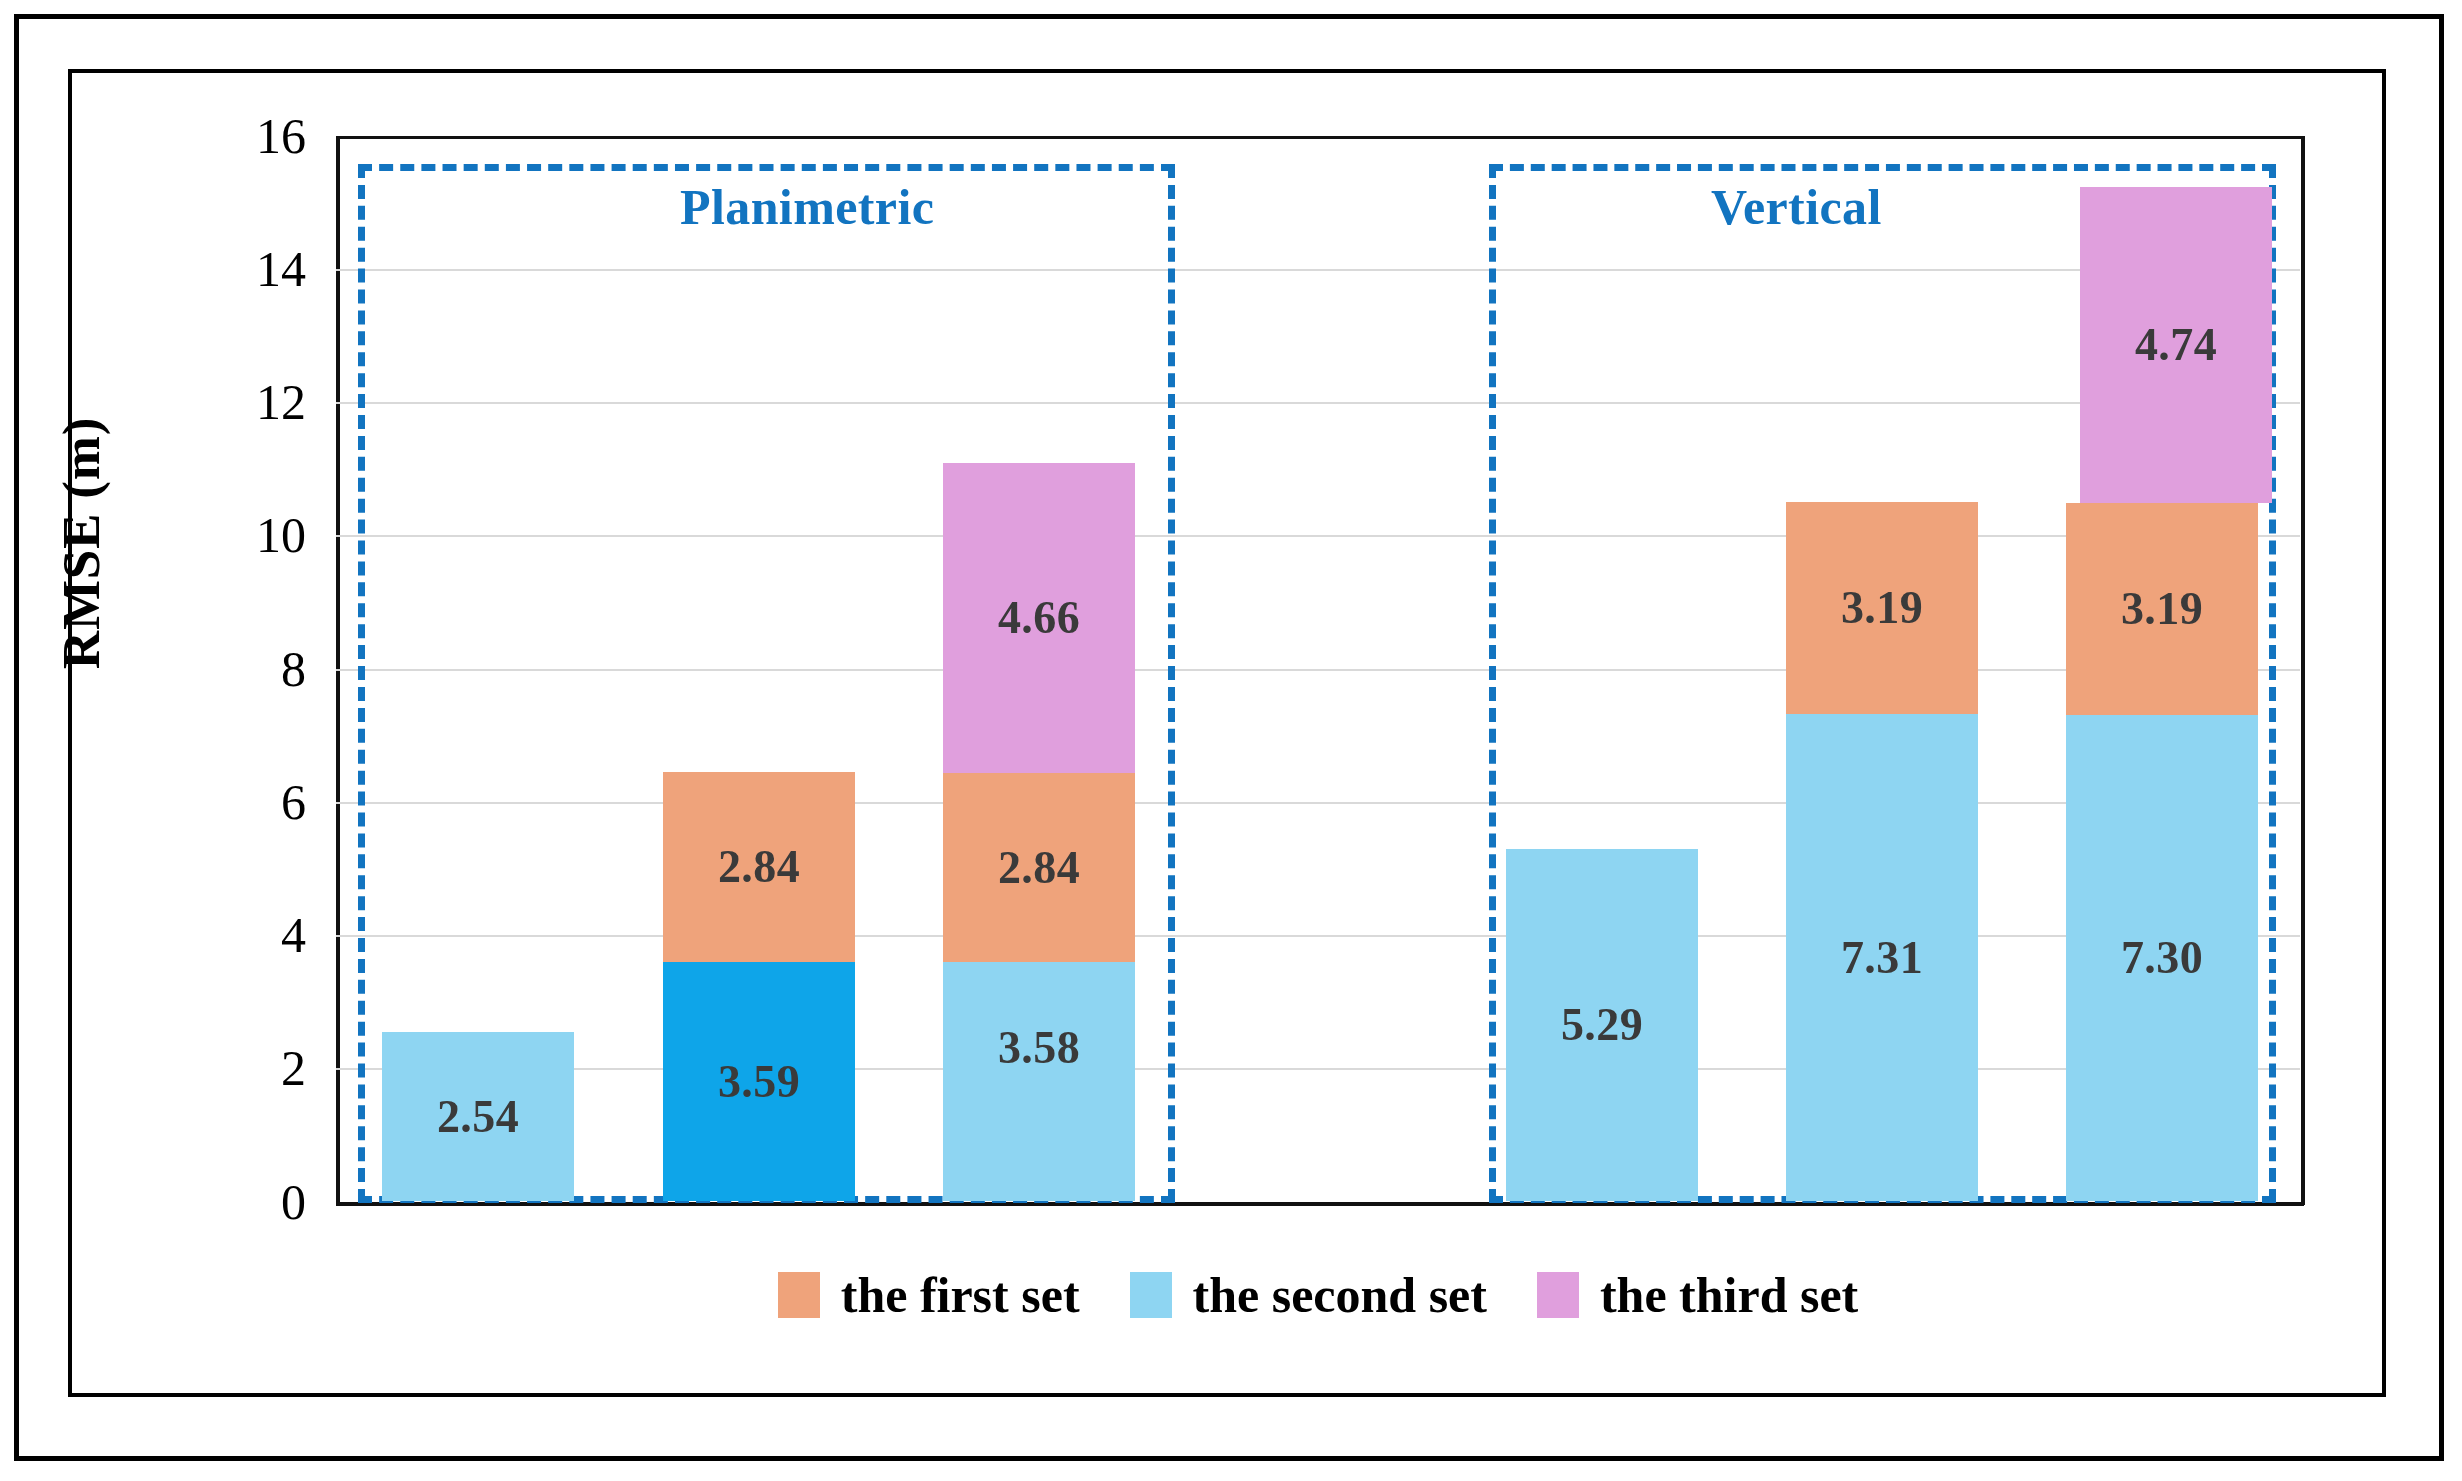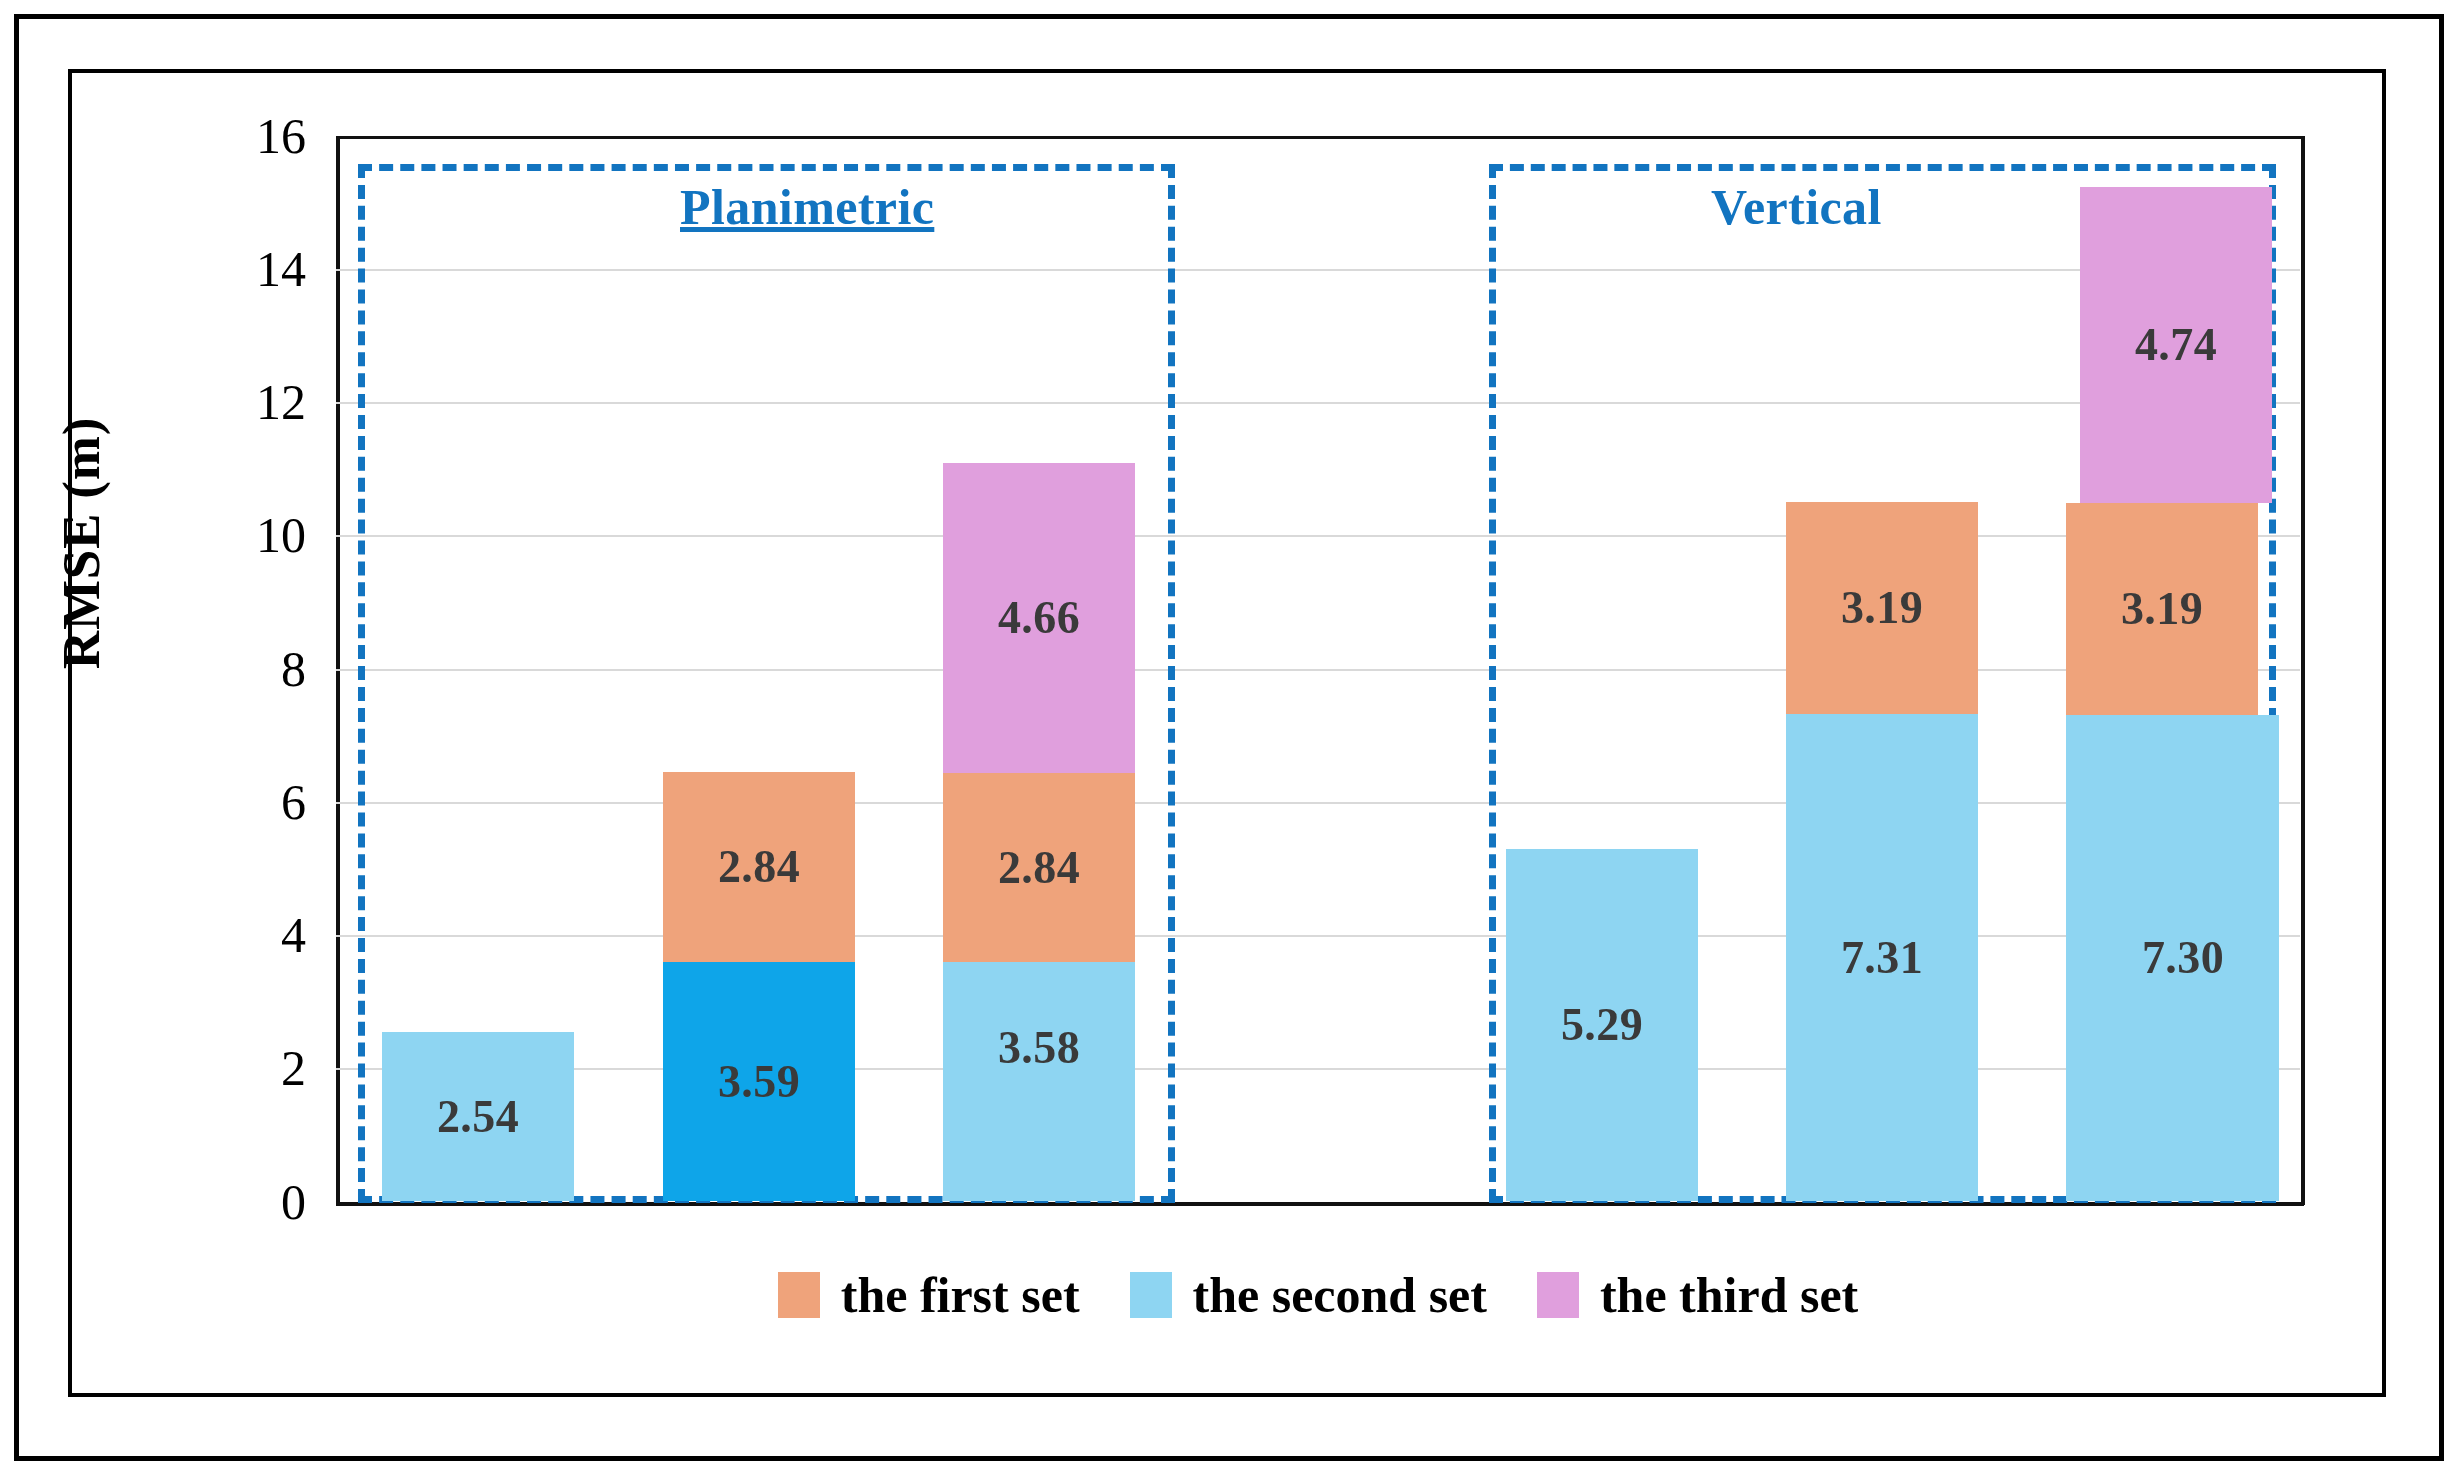--- a/index.html
+++ b/index.html
@@ -222,21 +222,21 @@
 
     <div class="gridline" style="top:932px"></div>
     <div class="gridline" style="top:799px"></div>
     <div class="gridline" style="top:666px"></div>
     <div class="gridline" style="top:533px"></div>
     <div class="gridline" style="top:399px"></div>
     <div class="gridline" style="top:266px"></div>
     <div class="gridline" style="top:133px"></div>
 
     <div class="group-box" style="left:22.4px; top:28px; width:817px; height:1039px;"></div>
-    <div class="group-label" style="left:344px; top:42px;text-decoration:underline;">Planimetric</div>
+    <div class="group-label" style="left:344px; top:42px;">Planimetric</div>
 
     <div class="group-box" style="left:1153px; top:28px; width:787px; height:1039px;"></div>
     <div class="group-label" style="left:1375px; top:42px;">Vertical</div>
 
     <div class="bar-stack" style="left:46px; width:192px; height:169px;">
       <div class="bar-seg" style="bottom:0; height:169px; background:#8ed5f2;">
         <span class="bar-value">2.54</span>
       </div>
     </div>
 
@@ -270,21 +270,21 @@
     <div class="bar-stack" style="left:1450px; width:192px; height:699px;">
       <div class="bar-seg" style="bottom:0; height:487px; background:#8ed5f2;">
         <span class="bar-value">7.31</span>
       </div>
       <div class="bar-seg" style="bottom:487px; height:212px; background:#efa37b;">
         <span class="bar-value">3.19</span>
       </div>
     </div>
 
     <div class="bar-stack" style="left:1730px; width:192px; height:1014px;">
-      <div class="bar-seg" style="bottom:0; height:486px; background:#8ed5f2;padding-left:21px;">
+      <div class="bar-seg" style="bottom:0; height:486px; background:#8ed5f2;">
         <span class="bar-value">7.30</span>
       </div>
       <div class="bar-seg" style="bottom:486px; height:212px; background:#efa37b;">
         <span class="bar-value">3.19</span>
       </div>
       <div class="bar-seg" style="bottom:698px; height:316px; background:#e09fdd;margin-left:14px;">
         <span class="bar-value">4.74</span>
       </div>
     </div>
 

